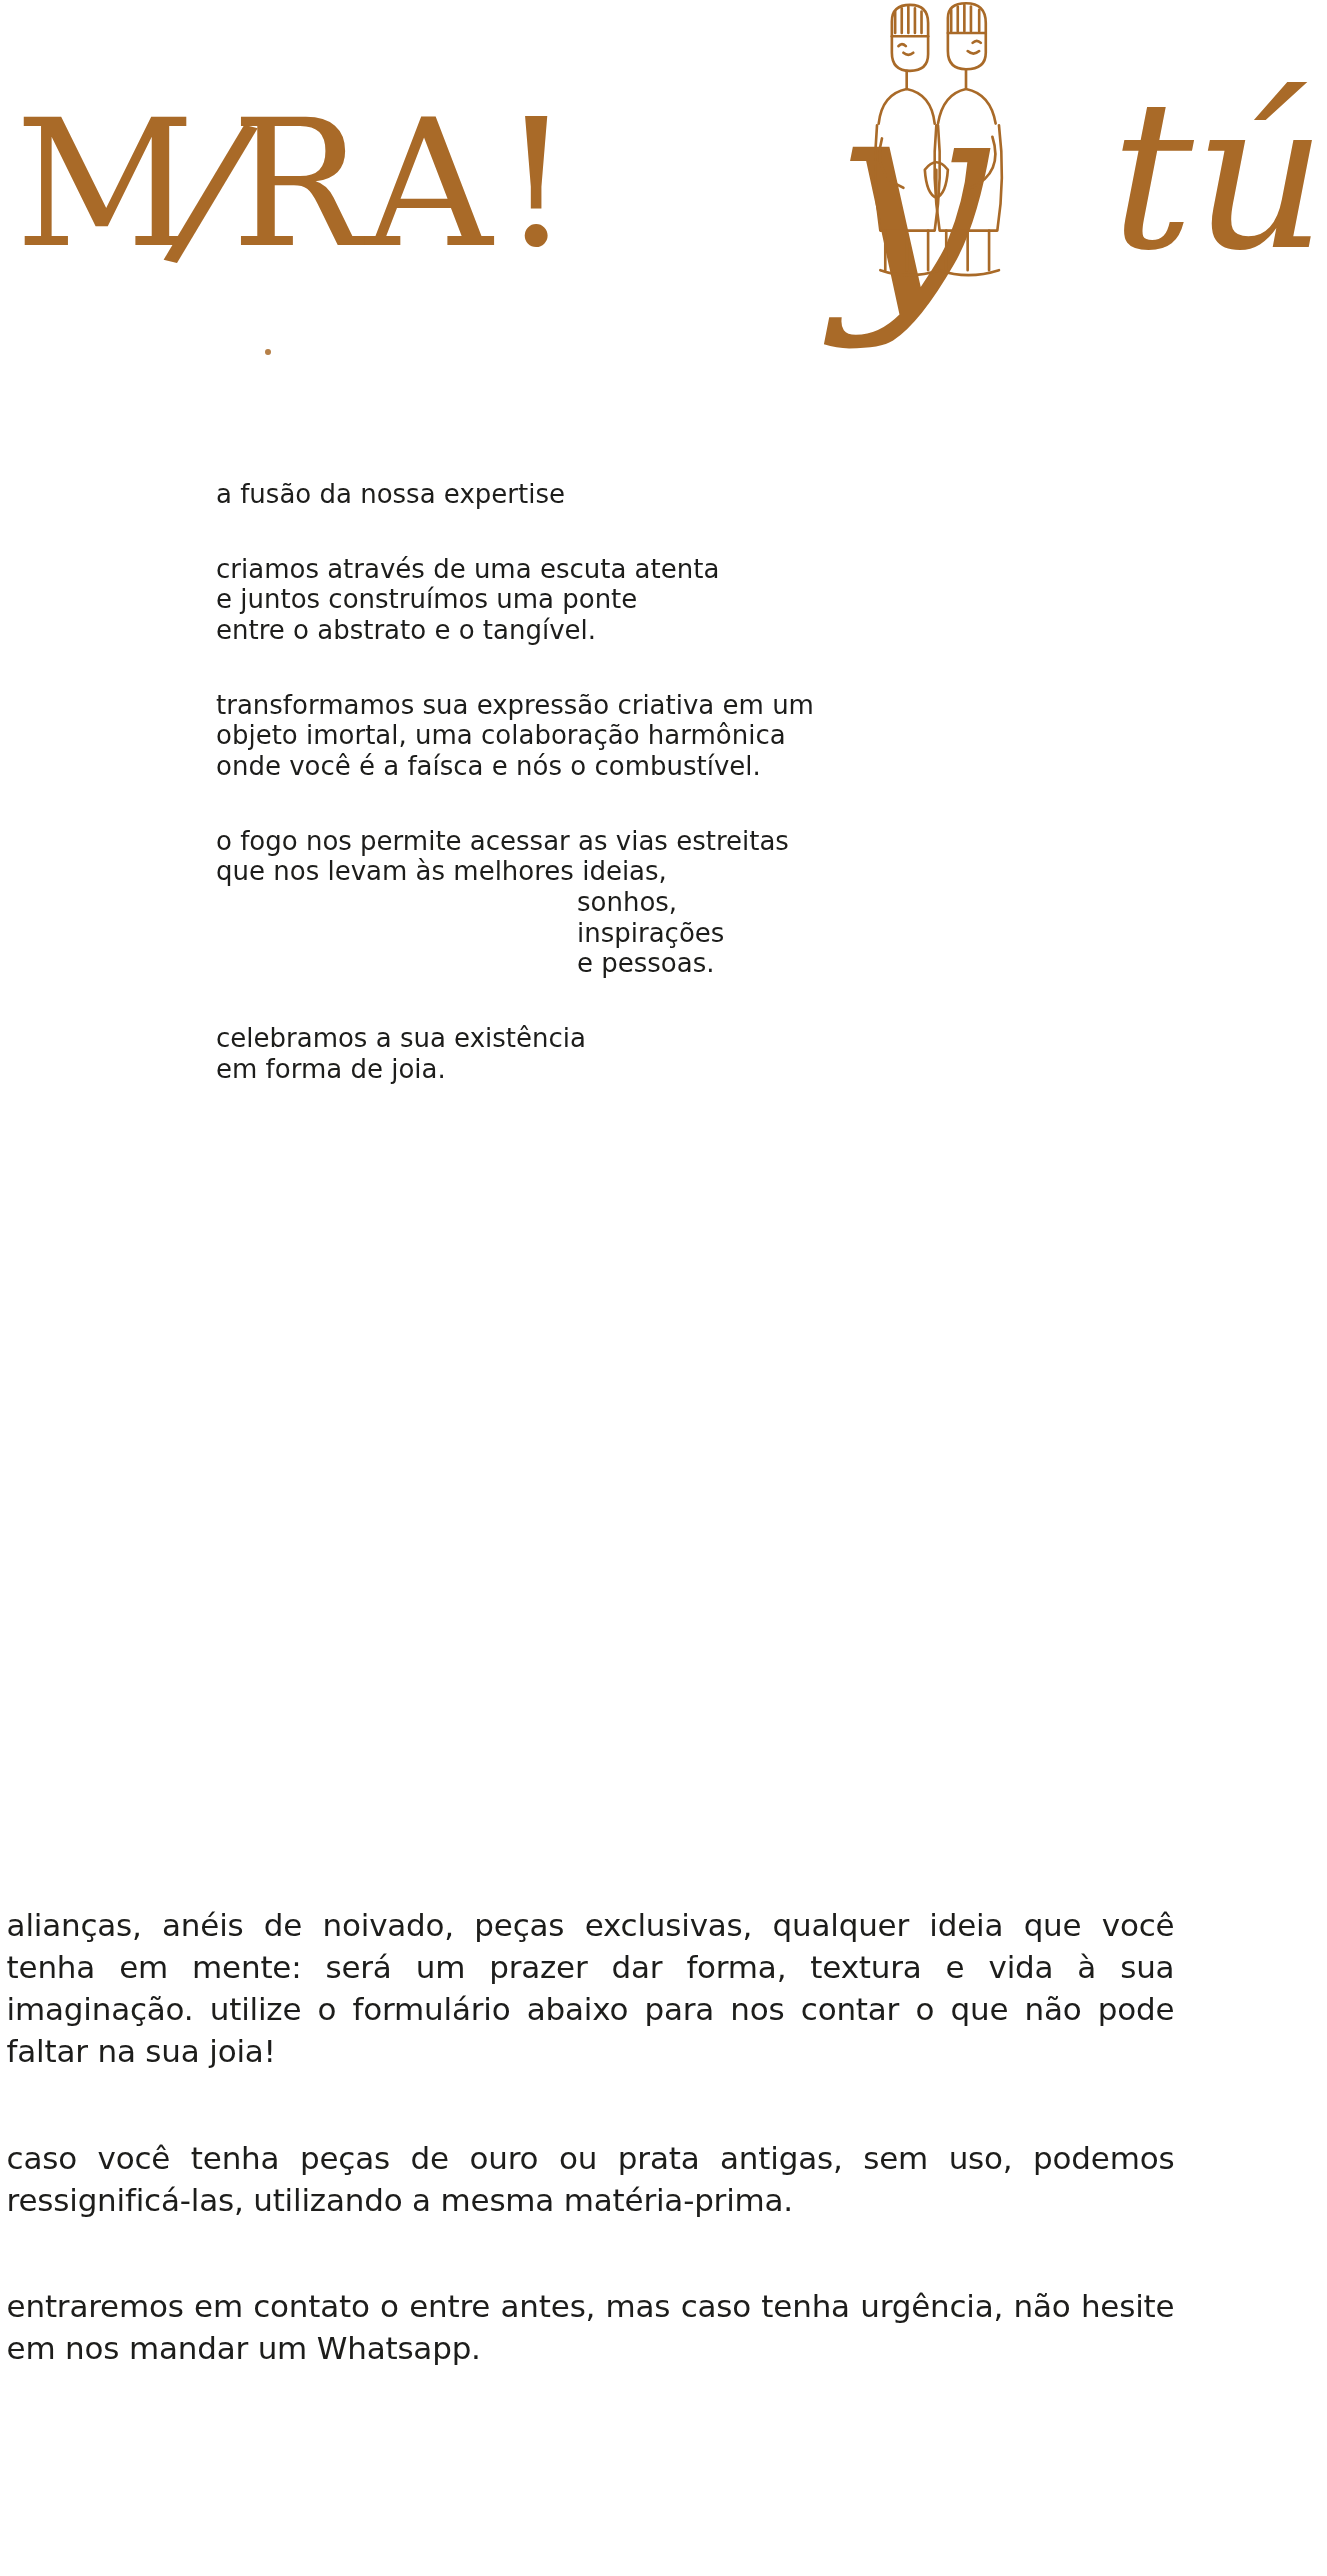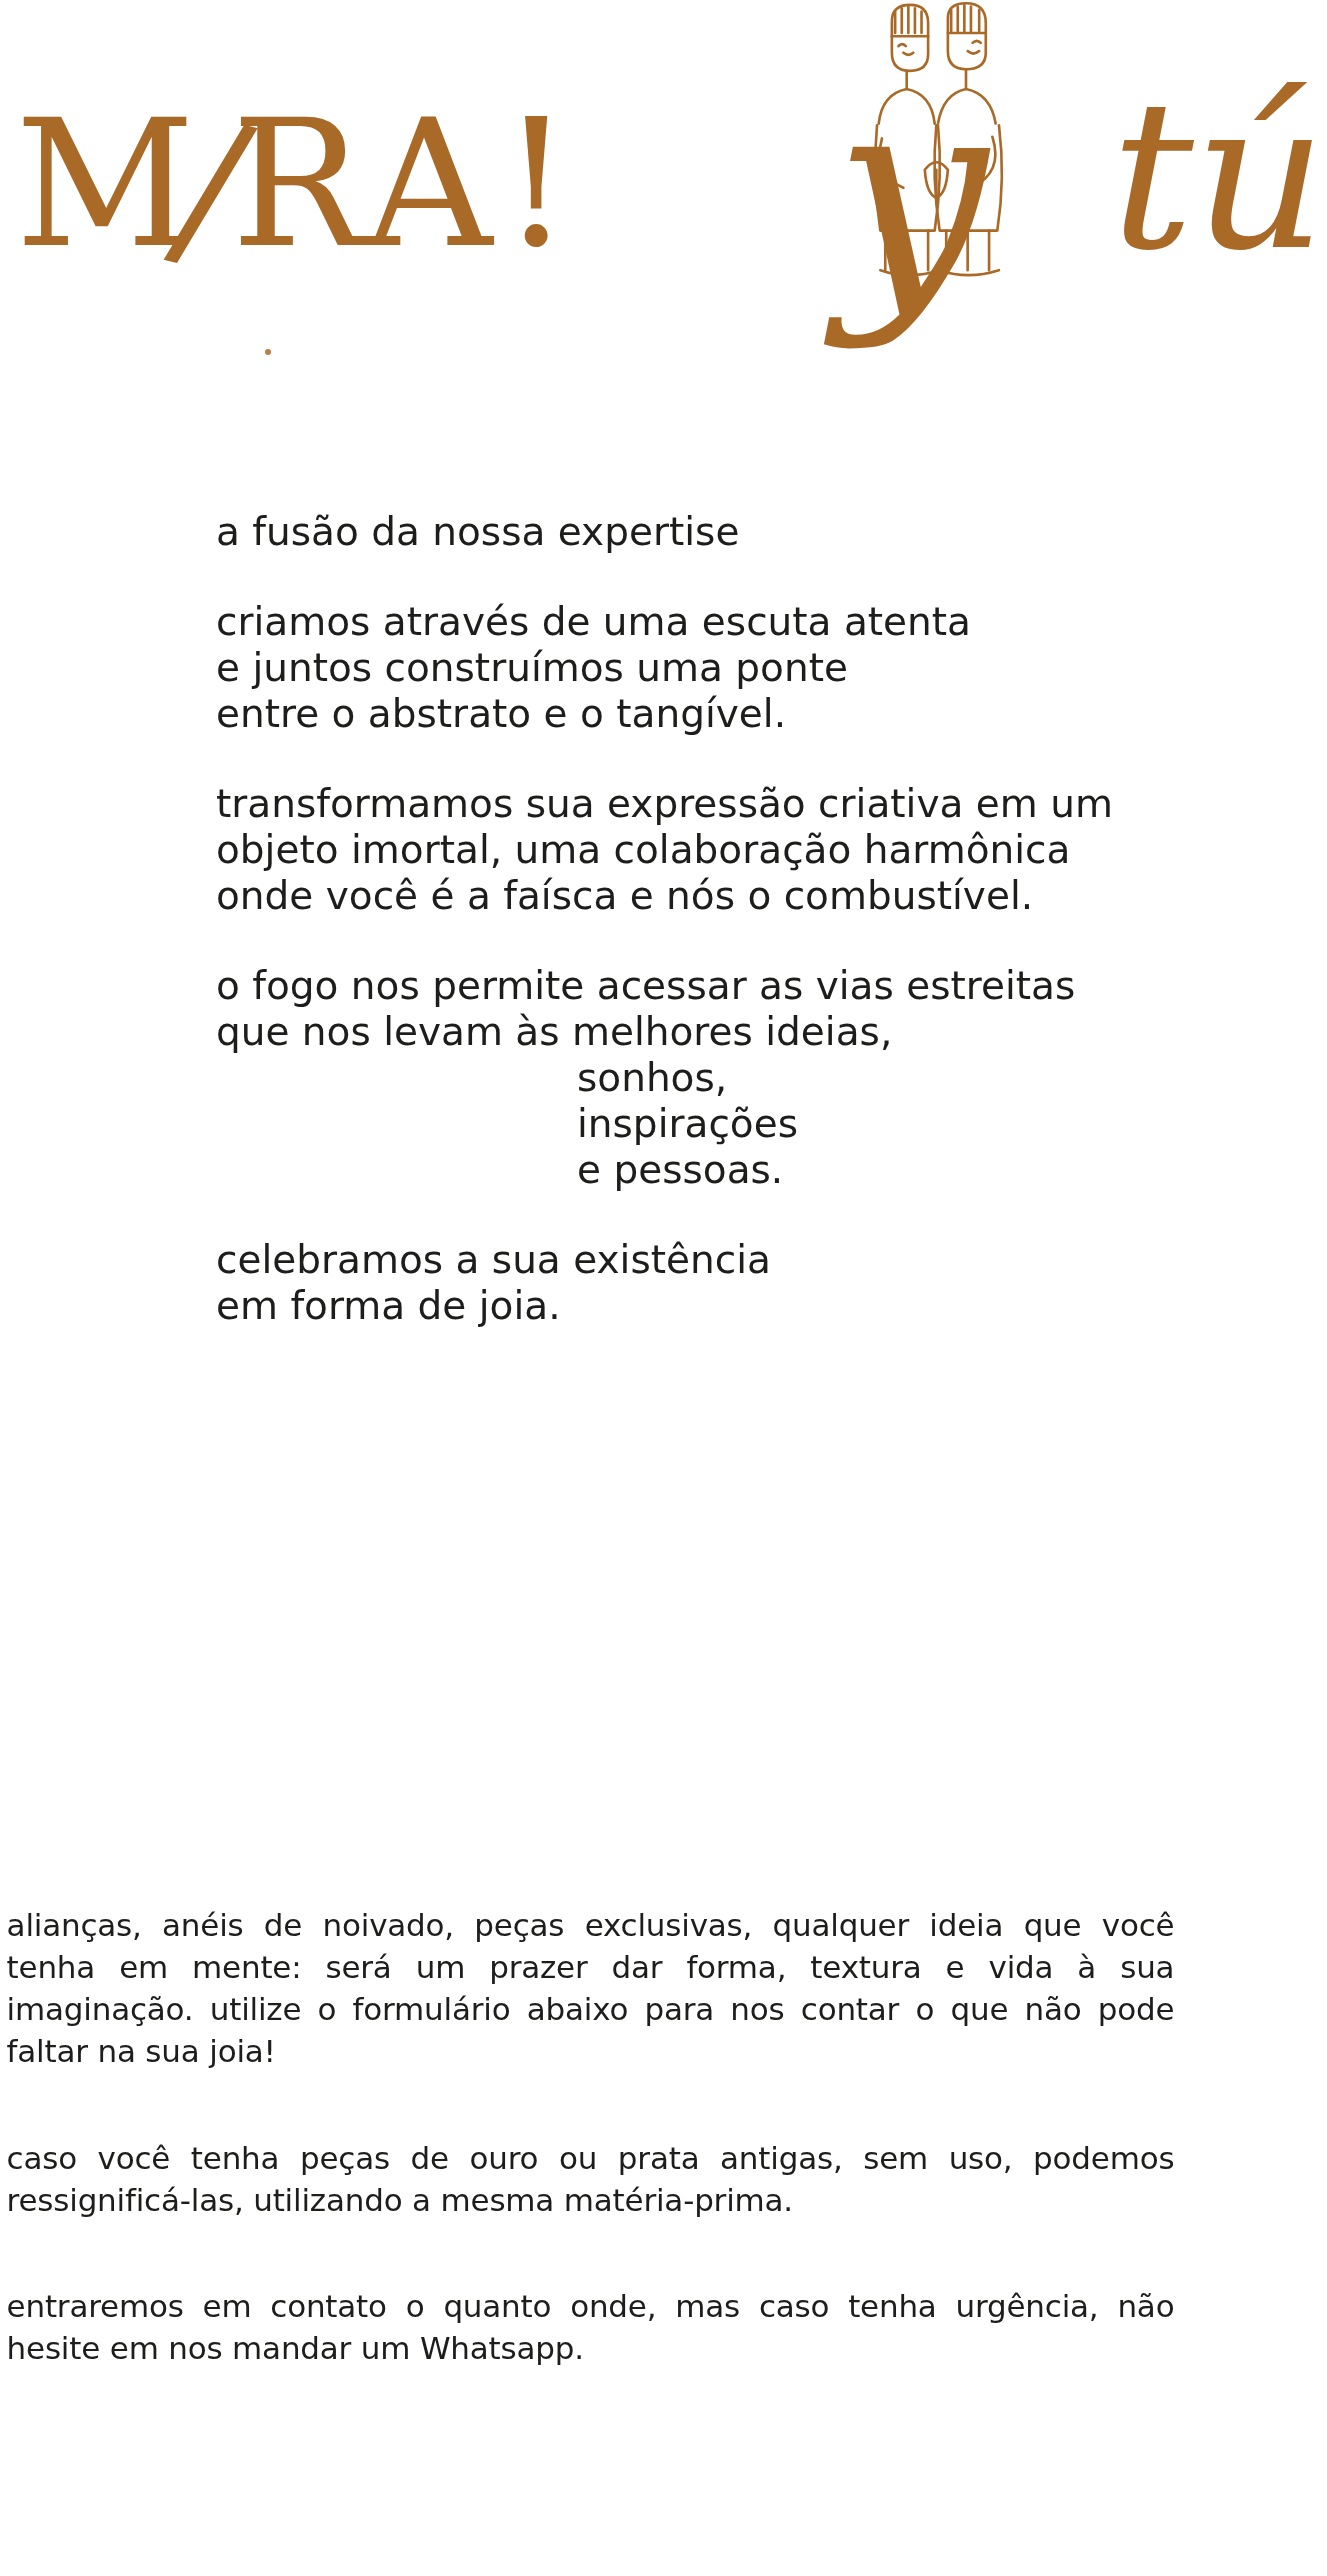--- a/index.html
+++ b/index.html
@@ -82,23 +82,23 @@
     left: 849px;
     top: 0px;
     width: 206px;
     height: 346px;
   }
 
   
   .poem {
     position: absolute;
     left: 216px;
-    top: 509px;
+    top: 479px;
     width: 972px;
-    font-size: 39px;
+    font-size: 26px;
     line-height: 1.18;
     color: #1d1d1b;
   }
   .poem .stanza {
     margin-bottom: 44px;
   }
   .poem .stanza:last-child { margin-bottom: 16px; }
   .poem .line {
     display: block;
     white-space: pre;
@@ -210,15 +210,15 @@
   <div class="stanza">
     <span class="line">celebramos a sua existência</span>
     <span class="line">em forma de joia.</span>
   </div>
 
 </div>
 
 <div class="body-copy">
   <p>alianças, anéis de noivado, peças exclusivas, qualquer ideia que você tenha em mente: será um prazer dar forma, textura e vida à sua imaginação. utilize o formulário abaixo para nos contar o que não pode faltar na sua joia!</p>
   <p>caso você tenha peças de ouro ou prata antigas, sem uso, podemos ressignificá-las, utilizando a mesma matéria-prima.</p>
-  <p>entraremos em contato o quanto onde, mas caso tenha urgência, não hesite em nos mandar um Whatsapp.</p>
+  <p>entraremos em contato o entre antes, mas caso tenha urgência, não hesite em nos mandar um Whatsapp.</p>
 </div>
 
 
 </body></html>

